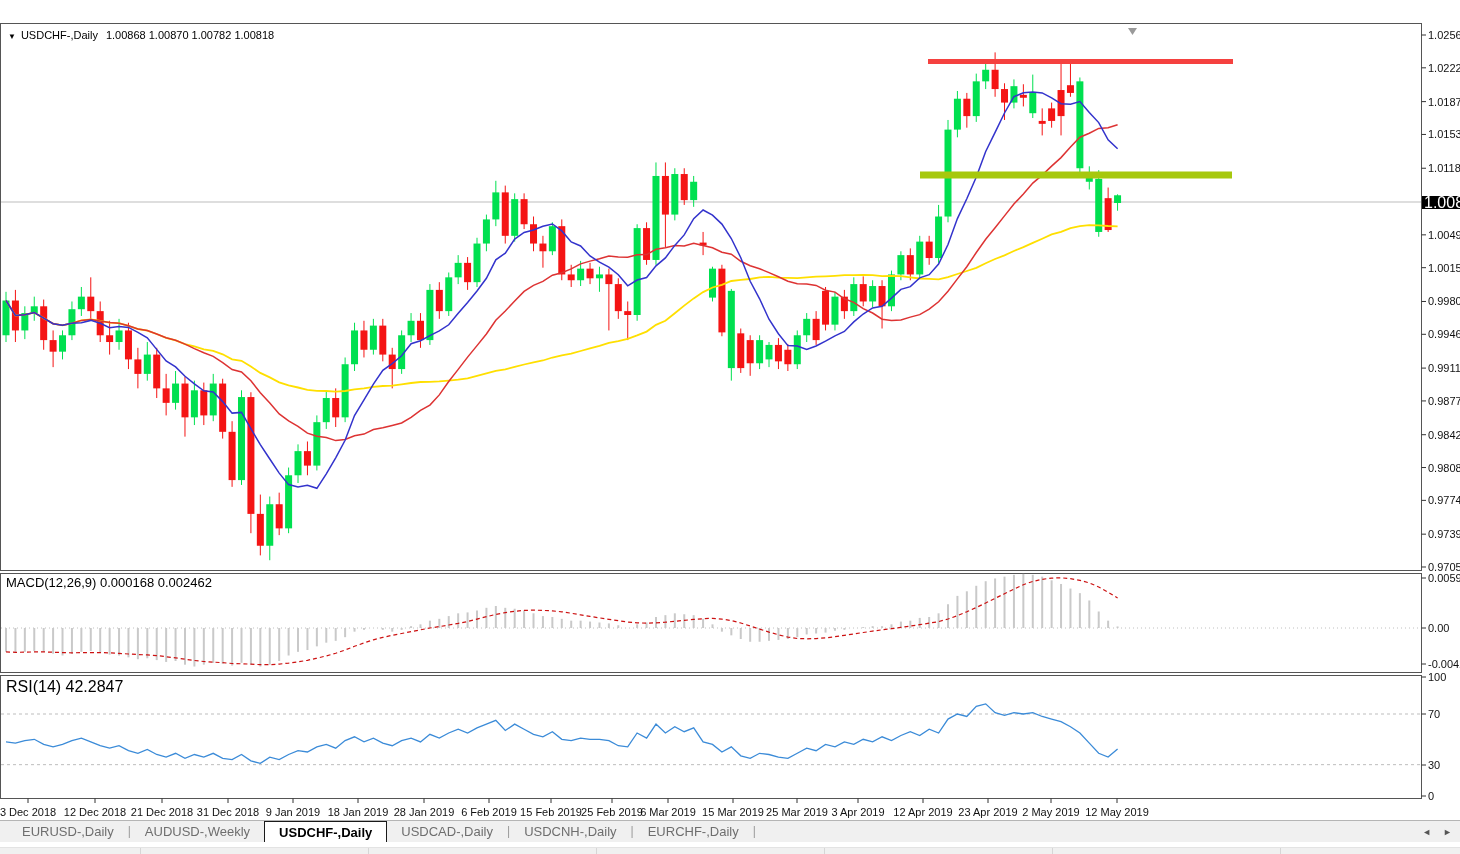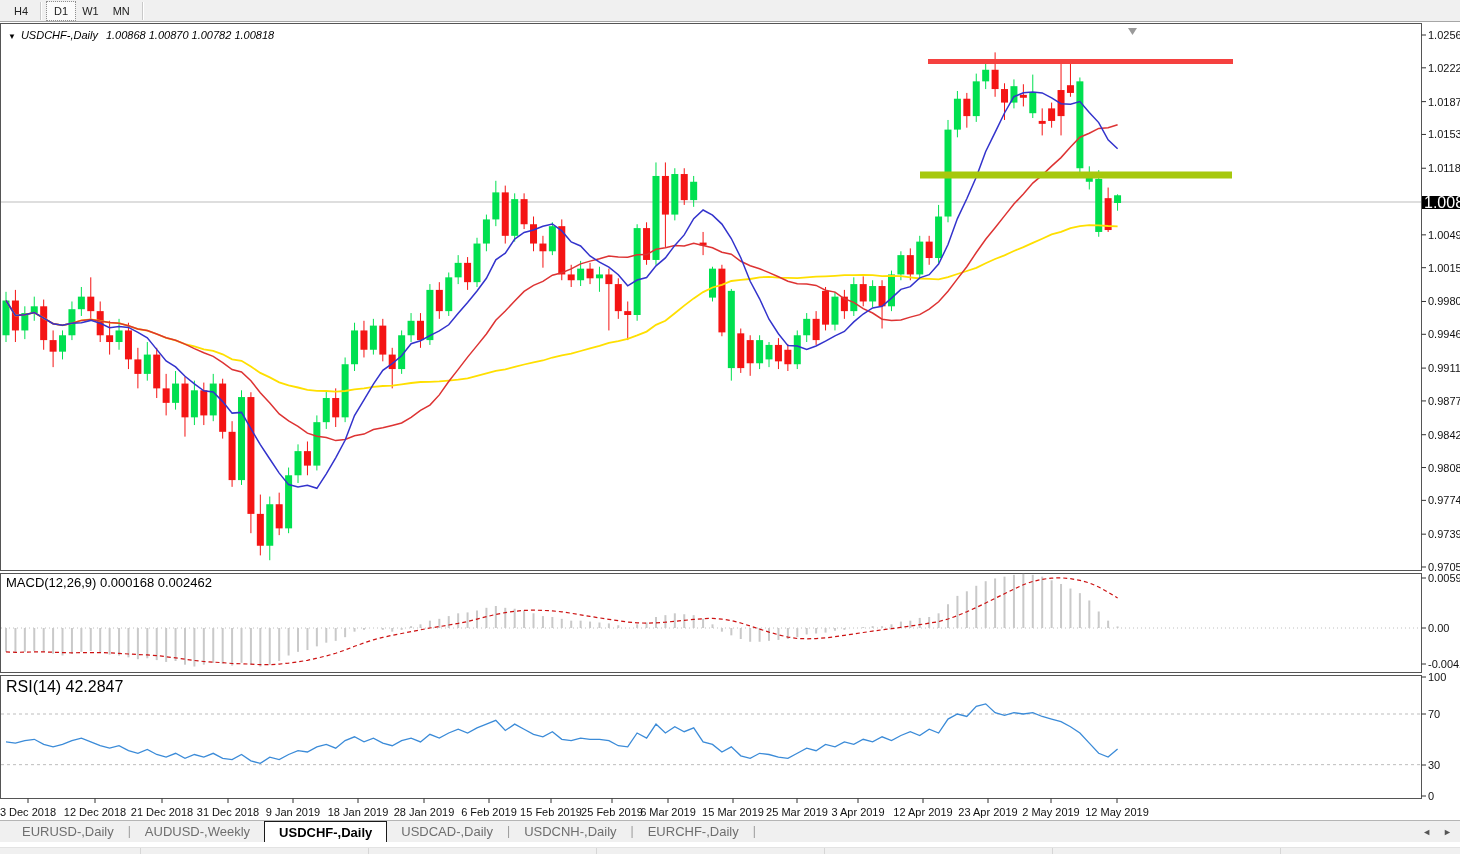--- a/index.html
+++ b/index.html
@@ -7,21 +7,21 @@
   .window{position:relative;width:1460px;height:854px;background:#fff;}
   
   .toolbar{position:absolute;left:0;top:0;width:100%;height:22px;background:#f0f0f0;
            border-bottom:1px solid #a6a6a6;display:flex;align-items:center;padding-left:7px;box-sizing:border-box;}
   .tf-btn{height:18px;line-height:18px;padding:0 7px;font-size:11px;color:#222;cursor:default;}
   .tf-btn.active{background:#fbfbfb;outline:1px dotted #8f8f8f;}
   .tb-sep{width:1px;height:18px;background:#c9c9c9;border-right:1px solid #ffffff;margin:0 5px;}
   
   #chart{position:absolute;left:0;top:0;}
   
-  .title-overlay{position:absolute;left:8px;top:29px;font-size:11px;color:#000;white-space:nowrap;font-style:italic;}
+  .title-overlay{position:absolute;left:8px;top:29px;font-size:11px;color:#000;white-space:nowrap;}
   .title-overlay .tri{font-size:8px;margin-right:5px;}
   .title-overlay .sym{margin-right:8px;}
   .macd-overlay{position:absolute;left:6px;top:575px;font-size:13px;color:#000;}
   .rsi-overlay{position:absolute;left:6px;top:678px;font-size:16px;color:#000;}
   .price-tag{position:absolute;left:1422px;top:196px;width:38px;height:13px;background:#000;color:#fff;
              font-size:16px;line-height:13px;padding-left:2px;box-sizing:border-box;}
   
   .tabbar{position:absolute;left:0;top:820px;width:100%;height:22px;background:#f0f0f0;
           border-top:1px solid #b5b5b5;display:flex;align-items:flex-end;padding-left:8px;box-sizing:border-box;}
   .tab{height:21px;line-height:21px;padding:0 14px;font-size:13px;color:#6e6e6e;white-space:nowrap;cursor:default;}
@@ -30,28 +30,20 @@
   .tab-arrows{position:absolute;right:8px;top:6px;font-size:9px;color:#555;}
   .tab-arrows span{margin-left:12px;}
   .statusbar{position:absolute;left:0;top:847px;width:100%;height:7px;background:#f0f0f0;border-top:1px solid #e3e3e3;}
   .statusbar i{position:absolute;top:0;width:1px;height:7px;background:#d6d6d6;}
 </style>
 </head>
 <body>
 
 <div class="window">
 
-  <div class="toolbar">
-    <div class="tf-btn">H4</div>
-    <div class="tb-sep"></div>
-    <div class="tf-btn active">D1</div>
-    <div class="tf-btn">W1</div>
-    <div class="tf-btn">MN</div>
-    <div class="tb-sep"></div>
-  </div>
 
   <svg id="chart" width="1460" height="824">
       <g>
         <rect x="0.5" y="23.5" width="1421" height="547" fill="none" stroke="#555555"></rect>
         <rect x="0.5" y="573.5" width="1421" height="99" fill="none" stroke="#555555"></rect>
         <rect x="0.5" y="675.5" width="1421" height="123" fill="none" stroke="#555555"></rect>
       </g>
       <g>
         <line x1="1" y1="202" x2="1421" y2="202" stroke="#bdbdbd" stroke-width="1"></line>
       </g>

